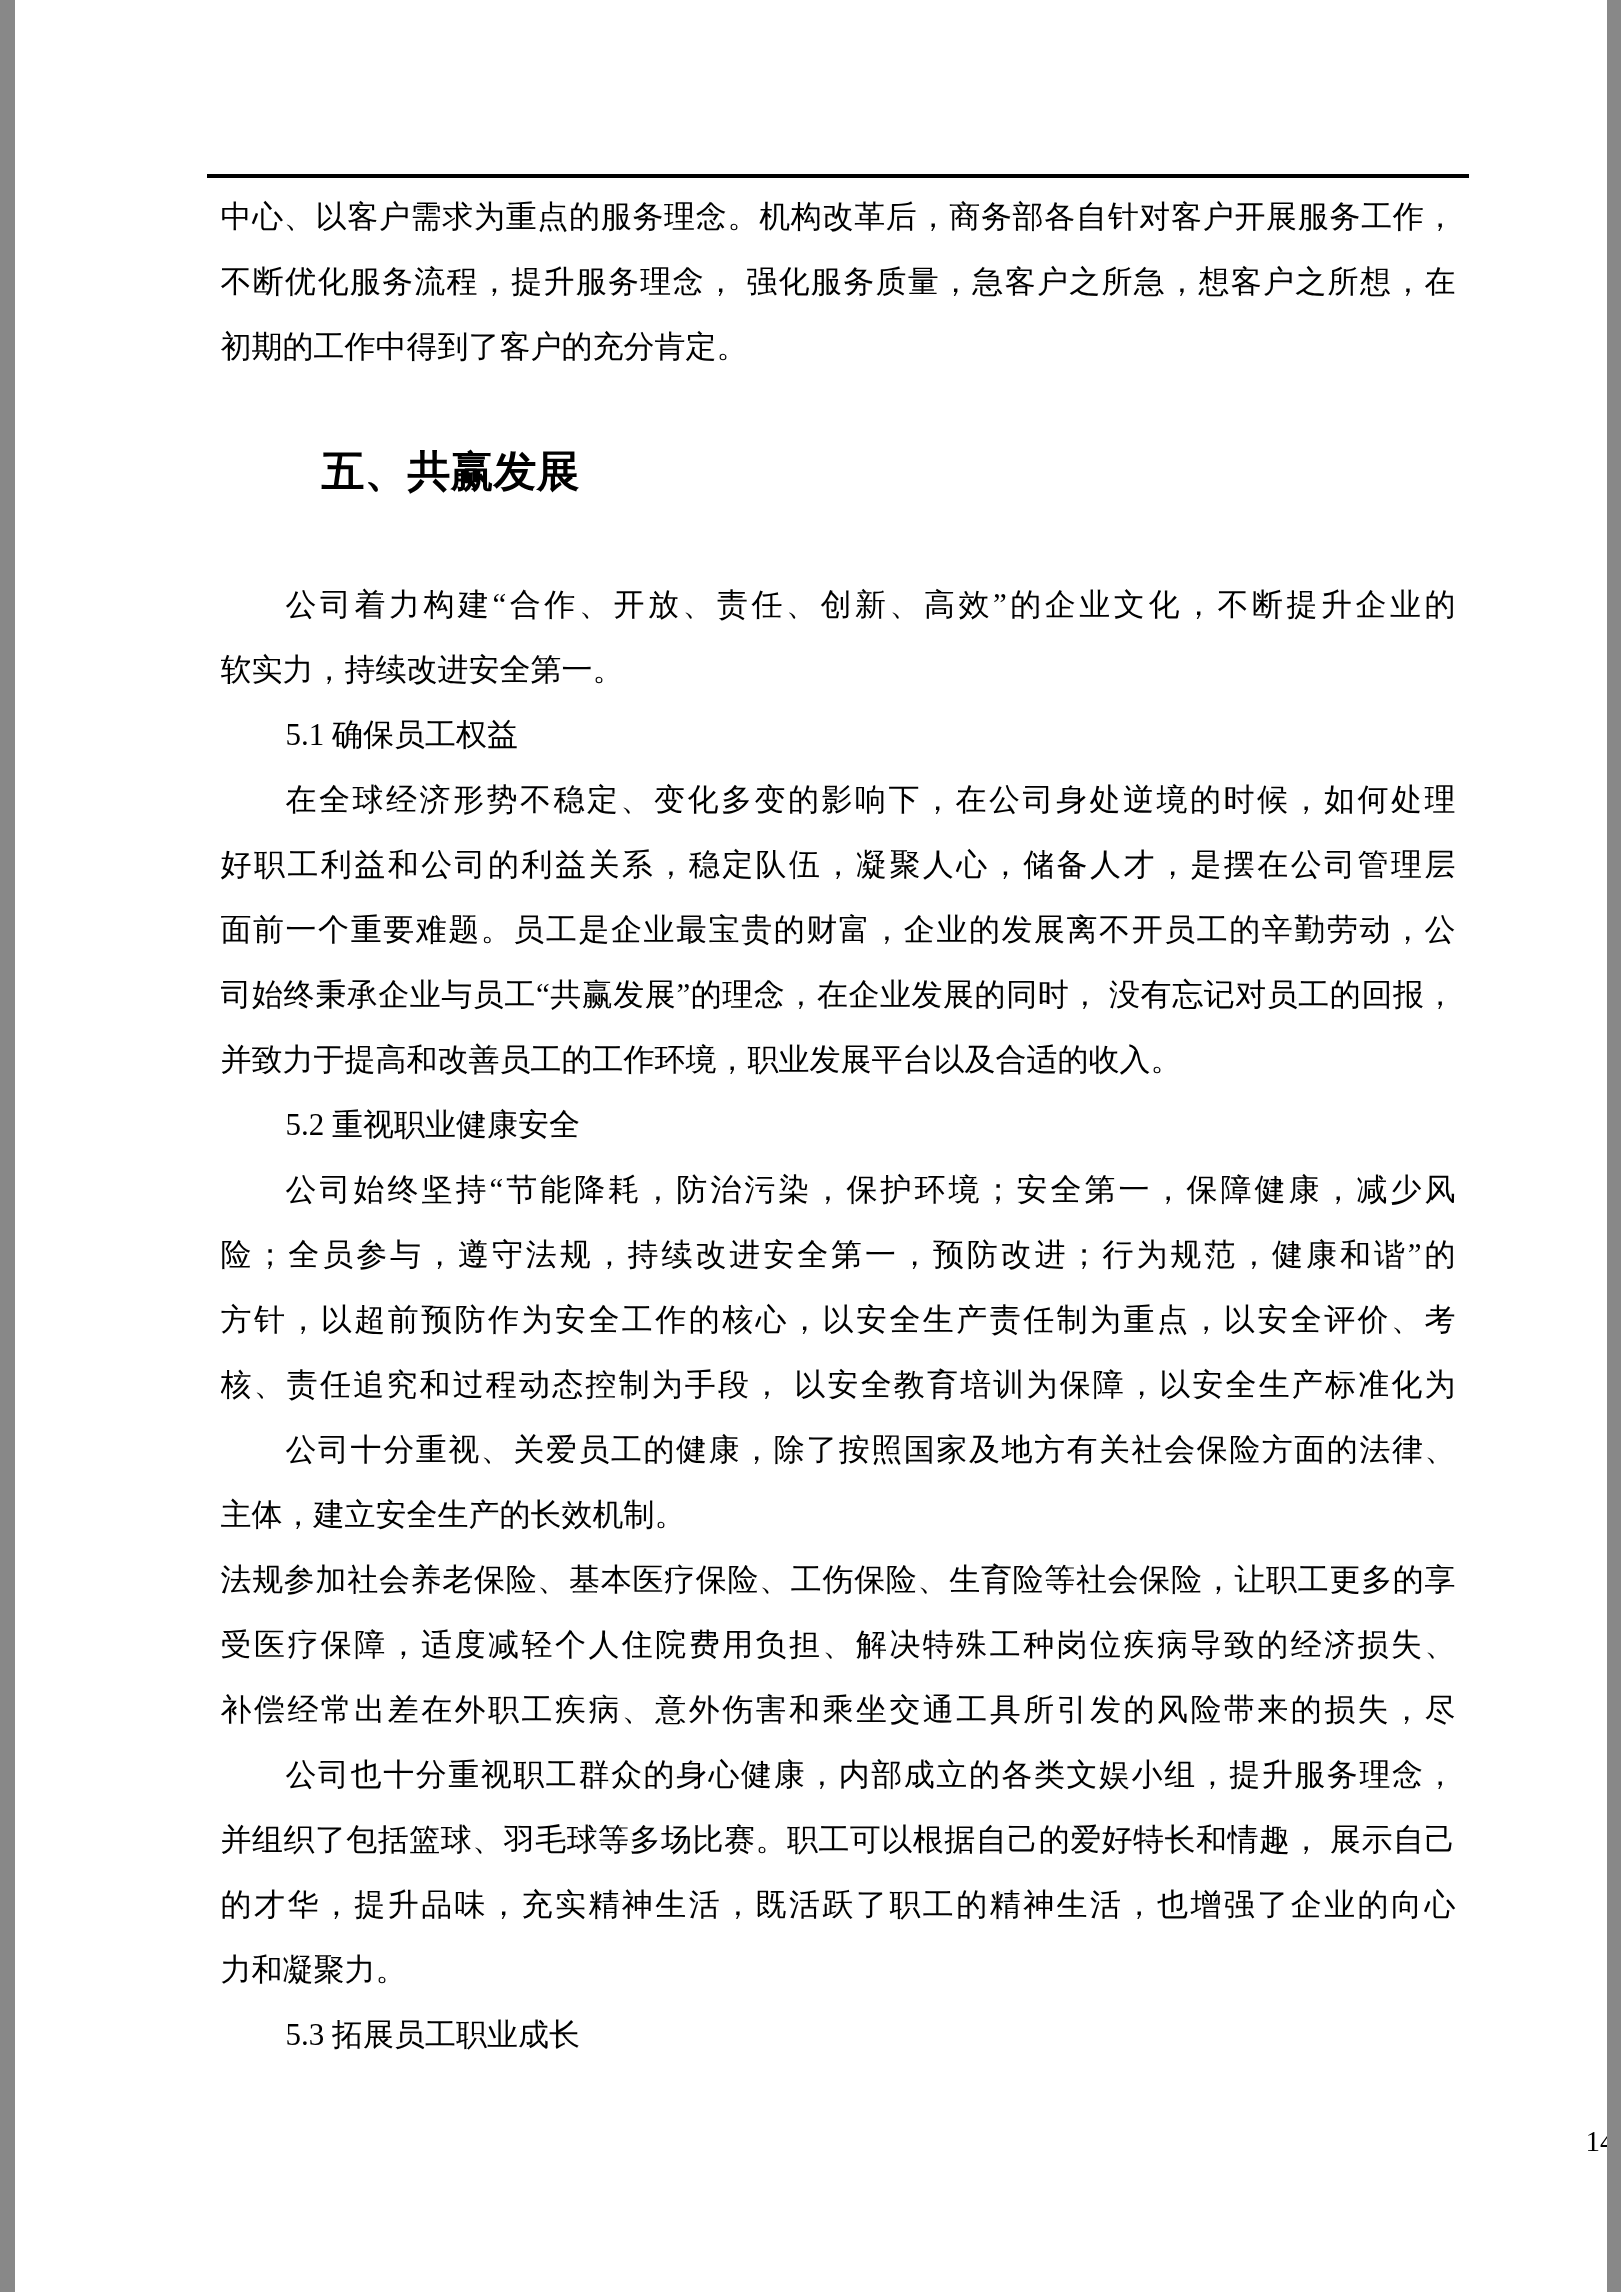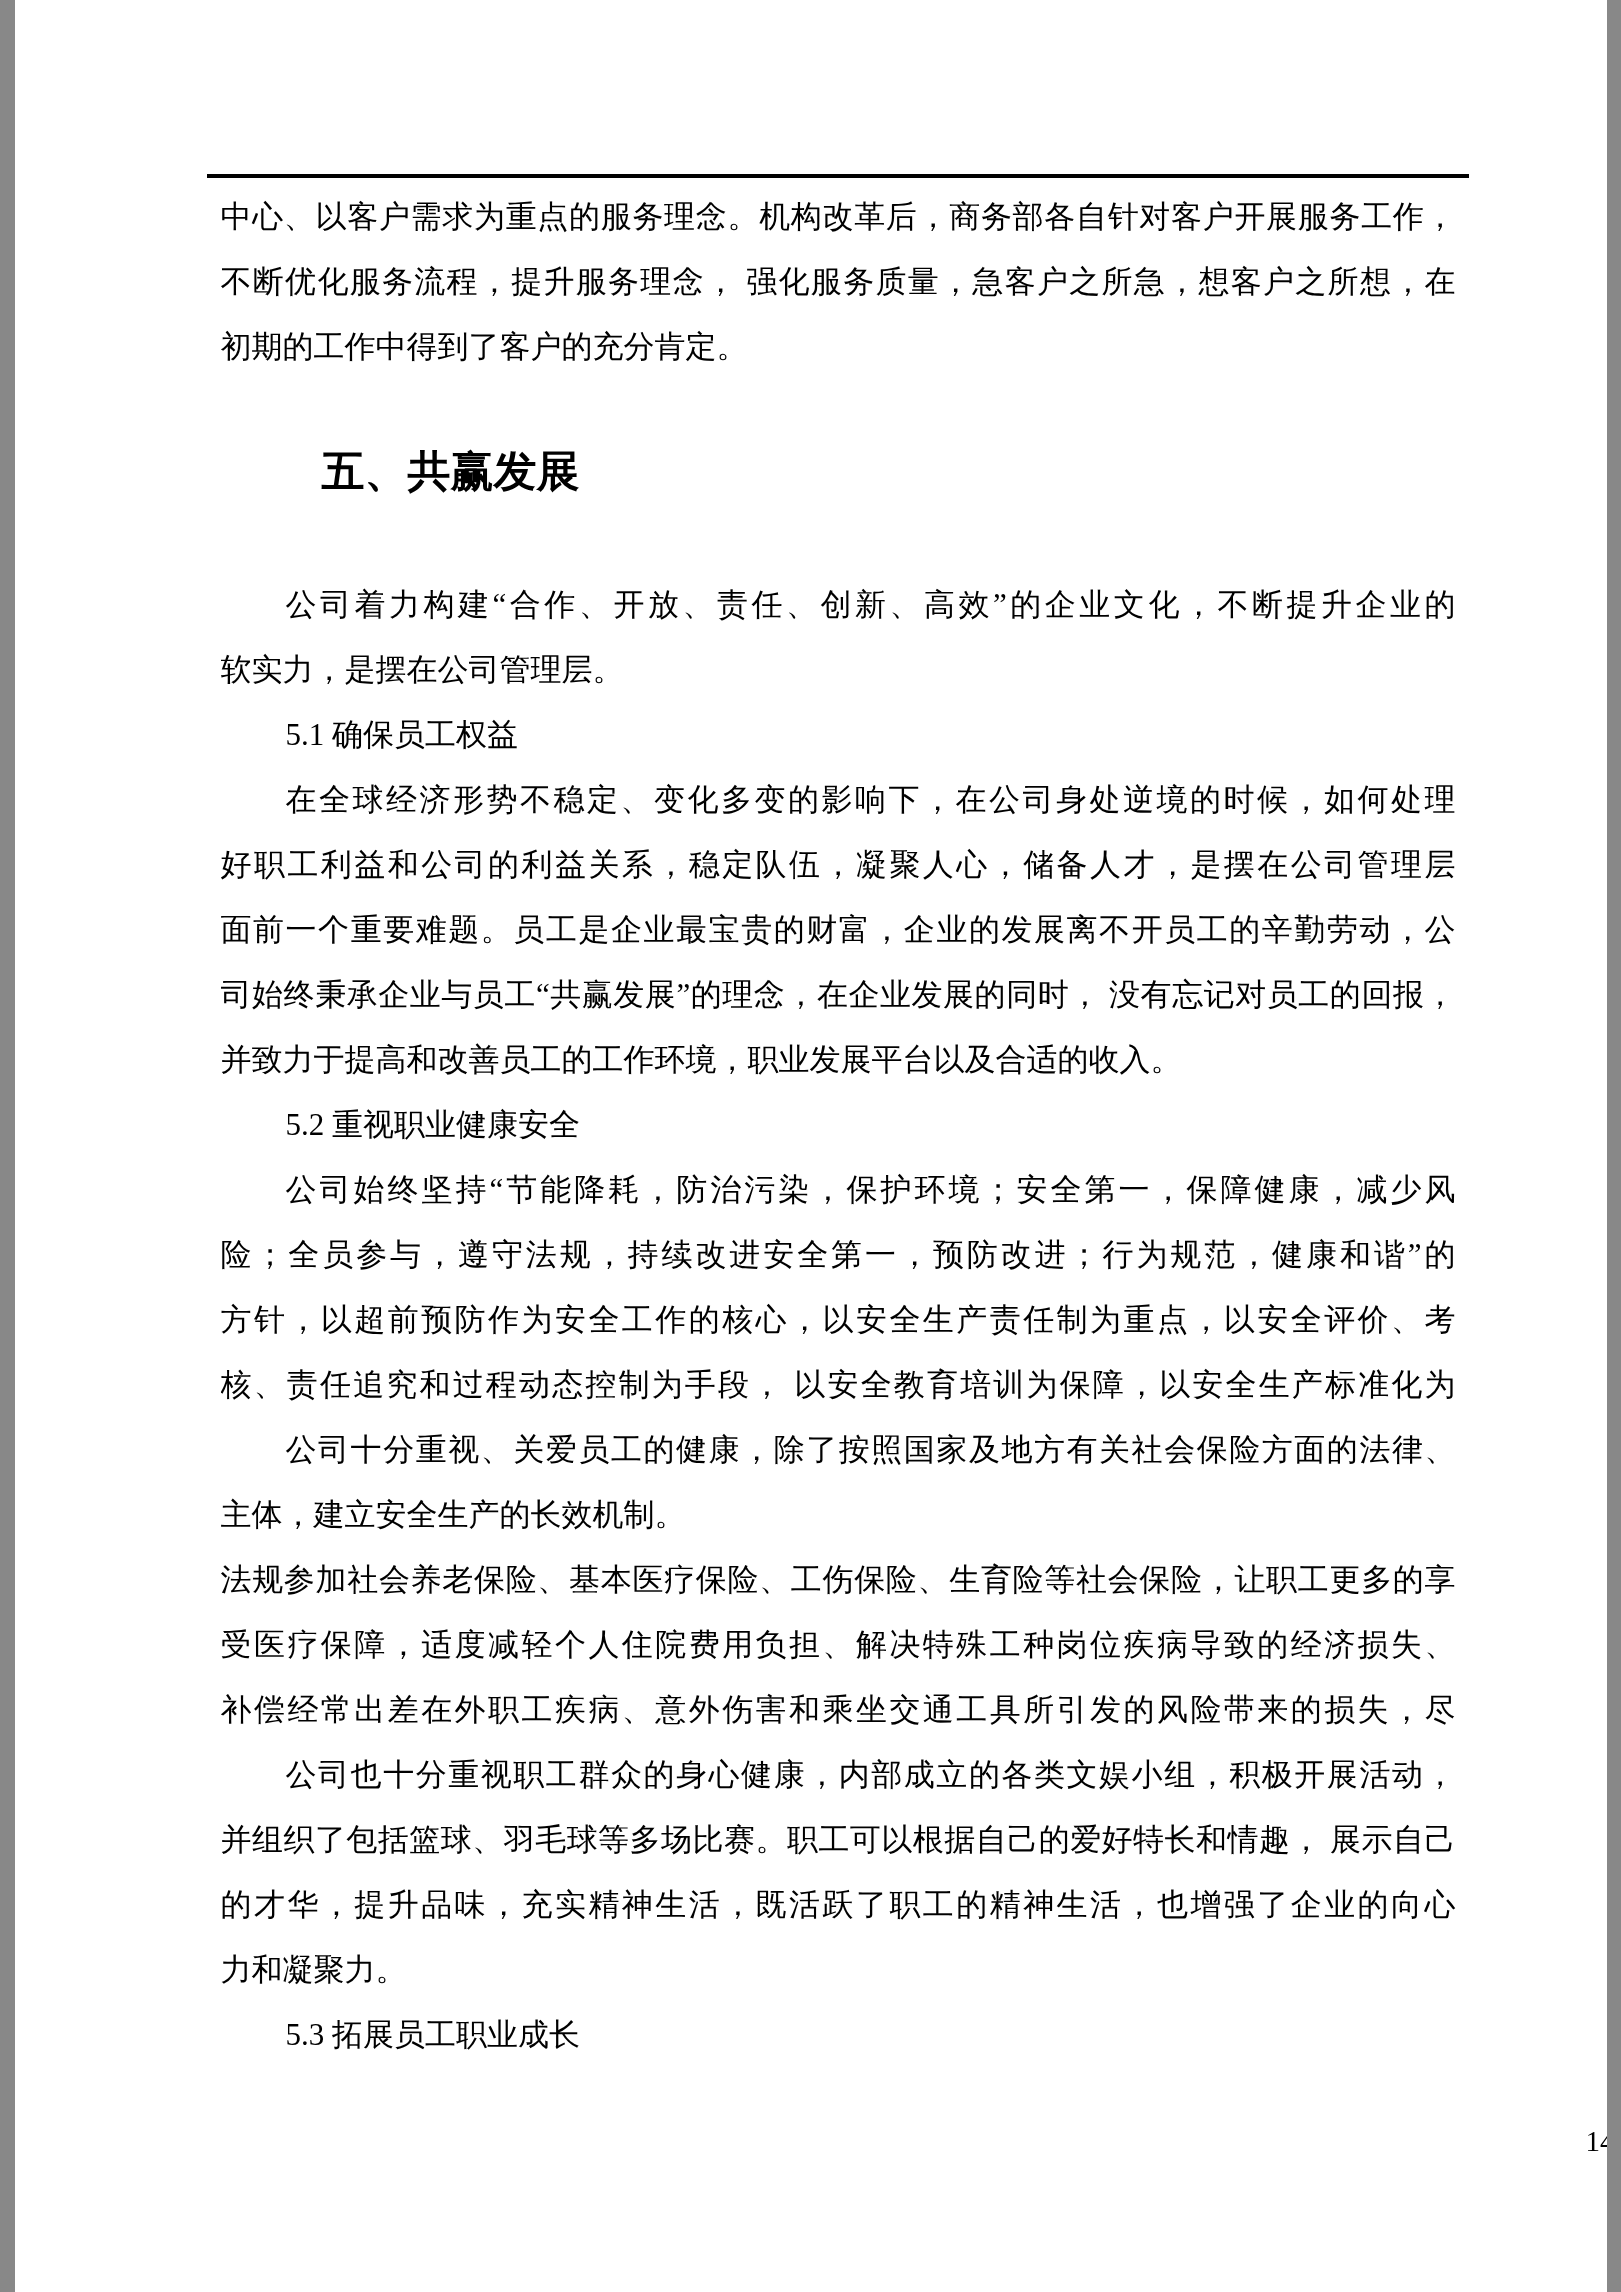--- a/index.html
+++ b/index.html
@@ -70,38 +70,38 @@
 <body>
 
 <div class="page">
   <div class="header-rule"></div>
   <div class="doc-body" id="doc-body">
       <div class="b-line stretch">中心、以客户需求为重点的服务理念。机构改革后，商务部各自针对客户开展服务工作，</div>
       <div class="b-line stretch">不断优化服务流程，提升服务理念， 强化服务质量，急客户之所急，想客户之所想，在</div>
       <div class="b-line">初期的工作中得到了客户的充分肯定。</div>
       <div class="b-heading">五、共赢发展</div>
       <div class="b-line indent stretch">公司着力构建“合作、开放、责任、创新、高效”的企业文化，不断提升企业的</div>
-      <div class="b-line">软实力，是摆在公司管理层。</div>
+      <div class="b-line">软实力，持续改进安全第一。</div>
       <div class="b-line indent">5.1 确保员工权益</div>
       <div class="b-line indent stretch">在全球经济形势不稳定、变化多变的影响下，在公司身处逆境的时候，如何处理</div>
       <div class="b-line stretch">好职工利益和公司的利益关系，稳定队伍，凝聚人心，储备人才，是摆在公司管理层</div>
       <div class="b-line stretch">面前一个重要难题。员工是企业最宝贵的财富，企业的发展离不开员工的辛勤劳动，公</div>
       <div class="b-line stretch">司始终秉承企业与员工“共赢发展”的理念，在企业发展的同时， 没有忘记对员工的回报，</div>
       <div class="b-line">并致力于提高和改善员工的工作环境，职业发展平台以及合适的收入。</div>
       <div class="b-line indent">5.2 重视职业健康安全</div>
       <div class="b-line indent stretch">公司始终坚持“节能降耗，防治污染，保护环境；安全第一，保障健康，减少风</div>
       <div class="b-line stretch">险；全员参与，遵守法规，持续改进安全第一，预防改进；行为规范，健康和谐”的</div>
       <div class="b-line stretch">方针，以超前预防作为安全工作的核心，以安全生产责任制为重点，以安全评价、考</div>
       <div class="b-line stretch">核、责任追究和过程动态控制为手段， 以安全教育培训为保障，以安全生产标准化为</div>
       <div class="b-line indent stretch">公司十分重视、关爱员工的健康，除了按照国家及地方有关社会保险方面的法律、</div>
       <div class="b-line">主体，建立安全生产的长效机制。</div>
       <div class="b-line stretch">法规参加社会养老保险、基本医疗保险、工伤保险、生育险等社会保险，让职工更多的享</div>
       <div class="b-line stretch">受医疗保障，适度减轻个人住院费用负担、解决特殊工种岗位疾病导致的经济损失、</div>
       <div class="b-line stretch">补偿经常出差在外职工疾病、意外伤害和乘坐交通工具所引发的风险带来的损失，尽</div>
-      <div class="b-line indent stretch">公司也十分重视职工群众的身心健康，内部成立的各类文娱小组，积极开展活动，</div>
+      <div class="b-line indent stretch">公司也十分重视职工群众的身心健康，内部成立的各类文娱小组，提升服务理念，</div>
       <div class="b-line stretch">并组织了包括篮球、羽毛球等多场比赛。职工可以根据自己的爱好特长和情趣， 展示自己</div>
       <div class="b-line stretch">的才华，提升品味，充实精神生活，既活跃了职工的精神生活，也增强了企业的向心</div>
       <div class="b-line">力和凝聚力。</div>
       <div class="b-line indent">5.3 拓展员工职业成长</div>
     </div>
   <div class="footer">14</div>
 </div>
 
 
 </body></html>

